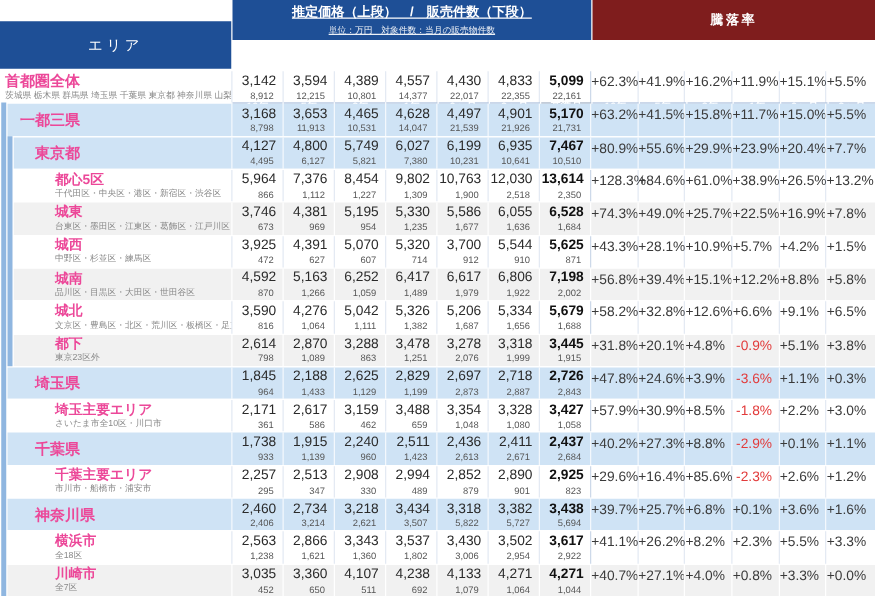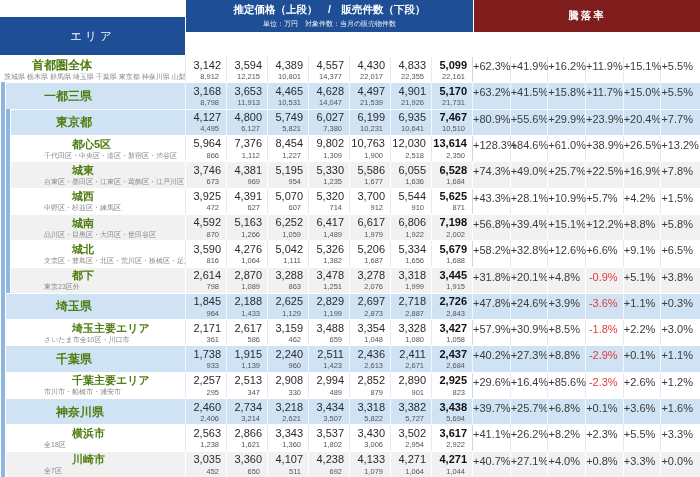--- a/index.html
+++ b/index.html
@@ -19,21 +19,21 @@
     background:#fff;
     width:700px; height:56px;
   }
   .h-area {
     grid-row:1/3; grid-column:1; background:#1e4f96; color:#fff;
     display:flex; align-items:center; justify-content:center;
     font-size:11.5px; letter-spacing:3px;margin-top:17px;
   }
   .h-price-top {
     grid-column:2; grid-row:1; background:#1e4f96; color:#fff;
-    display:flex; flex-direction:column; align-items:center; justify-content:center; gap:2px;
+    display:flex; flex-direction:column; align-items:center; justify-content:center; gap:2px;text-decoration:underline;
   }
   .h-price-title { font-size:10.5px; font-weight:bold; }
   .h-price-sub { font-size:7px; opacity:.92; }
   .h-rate-top {
     grid-column:3; grid-row:1; background:#7f1d1d; color:#fff;
     display:flex; align-items:center; justify-content:center;
     font-size:10.5px; font-weight:bold; letter-spacing:2px;
   }
   .h-price-cols { grid-column:2; grid-row:2; display:grid; grid-template-columns:repeat(7,1fr); gap:1px; }
   .h-rate-cols  { grid-column:3; grid-row:2; display:grid; grid-template-columns:repeat(6,1fr); gap:1px; }
@@ -67,21 +67,21 @@
   .row.tone-white .bg { background:#ffffff; }
   .row.tone-gray  .bg { background:#f1f1f1; }
   .row.tone-blue  .bg { background:#cfe3f5; }
   .row > .cell { position:relative; z-index:1; }
 
   .acell { display:flex; flex-direction:column; justify-content:center; overflow:hidden; }
   .lvl-0 .acell { padding-left:4px; }
   .lvl-1 .acell { padding-left:16px; }
   .lvl-2 .acell { padding-left:28px; }
   .lvl-3 .acell { padding-left:44px; }
-  .a-name { font-size:11px; font-weight:bold; color:#4d7c0f; line-height:12px; white-space:nowrap;margin-left:28px; }
+  .a-name { font-size:11px; font-weight:bold; color:#ec4899; line-height:12px; white-space:nowrap; }
   .lvl-0 .a-name, .lvl-1 .a-name, .lvl-2 .a-name { font-size:12px; }
   .a-sub { font-size:7px; color:#888; line-height:9px; margin-top:1px; white-space:nowrap; }
 
   .pcell {
     display:flex; flex-direction:column; justify-content:space-between;
     padding:1.5px 0 1.5px 0;
     border-left:1px solid rgba(130,160,200,0.22);
   }
   .price { font-size:11px; line-height:12px; text-align:right; padding-right:5px; color:#2a2a2a; white-space:nowrap; }
   .count { font-size:7.5px; line-height:9px; text-align:right; padding-right:7px; color:#555; white-space:nowrap; }

